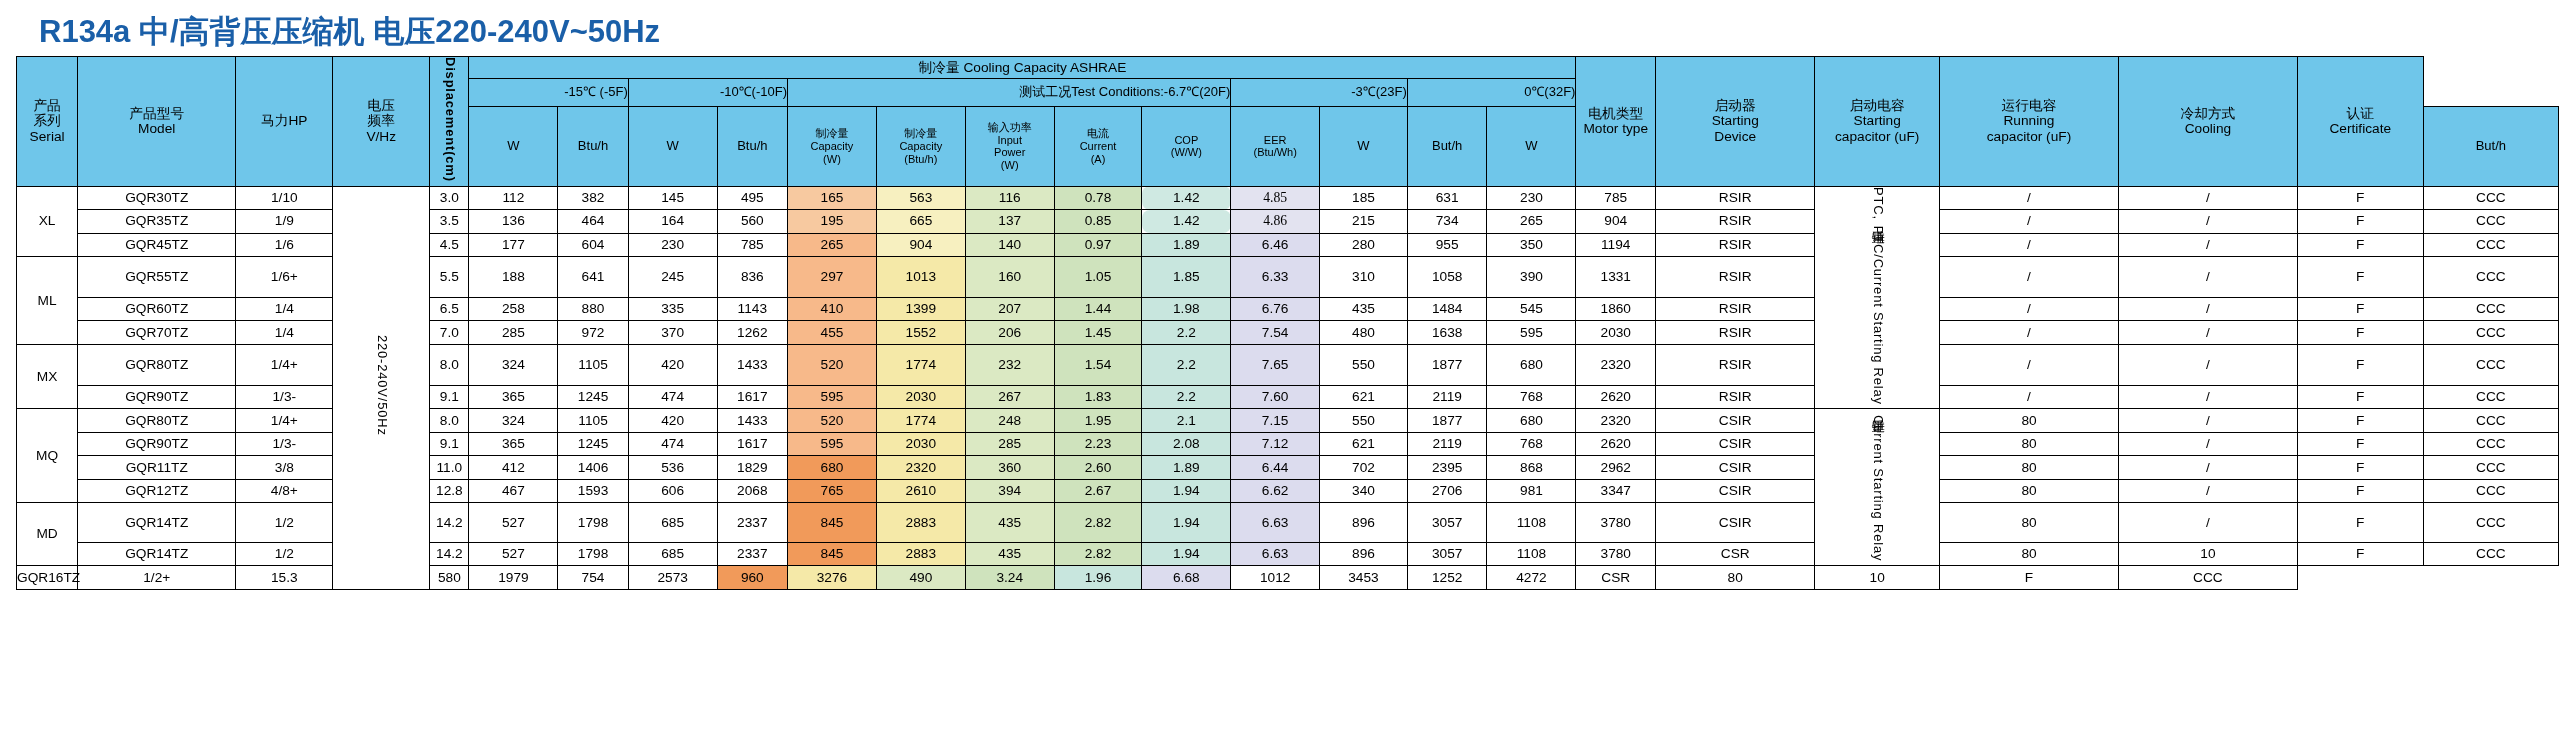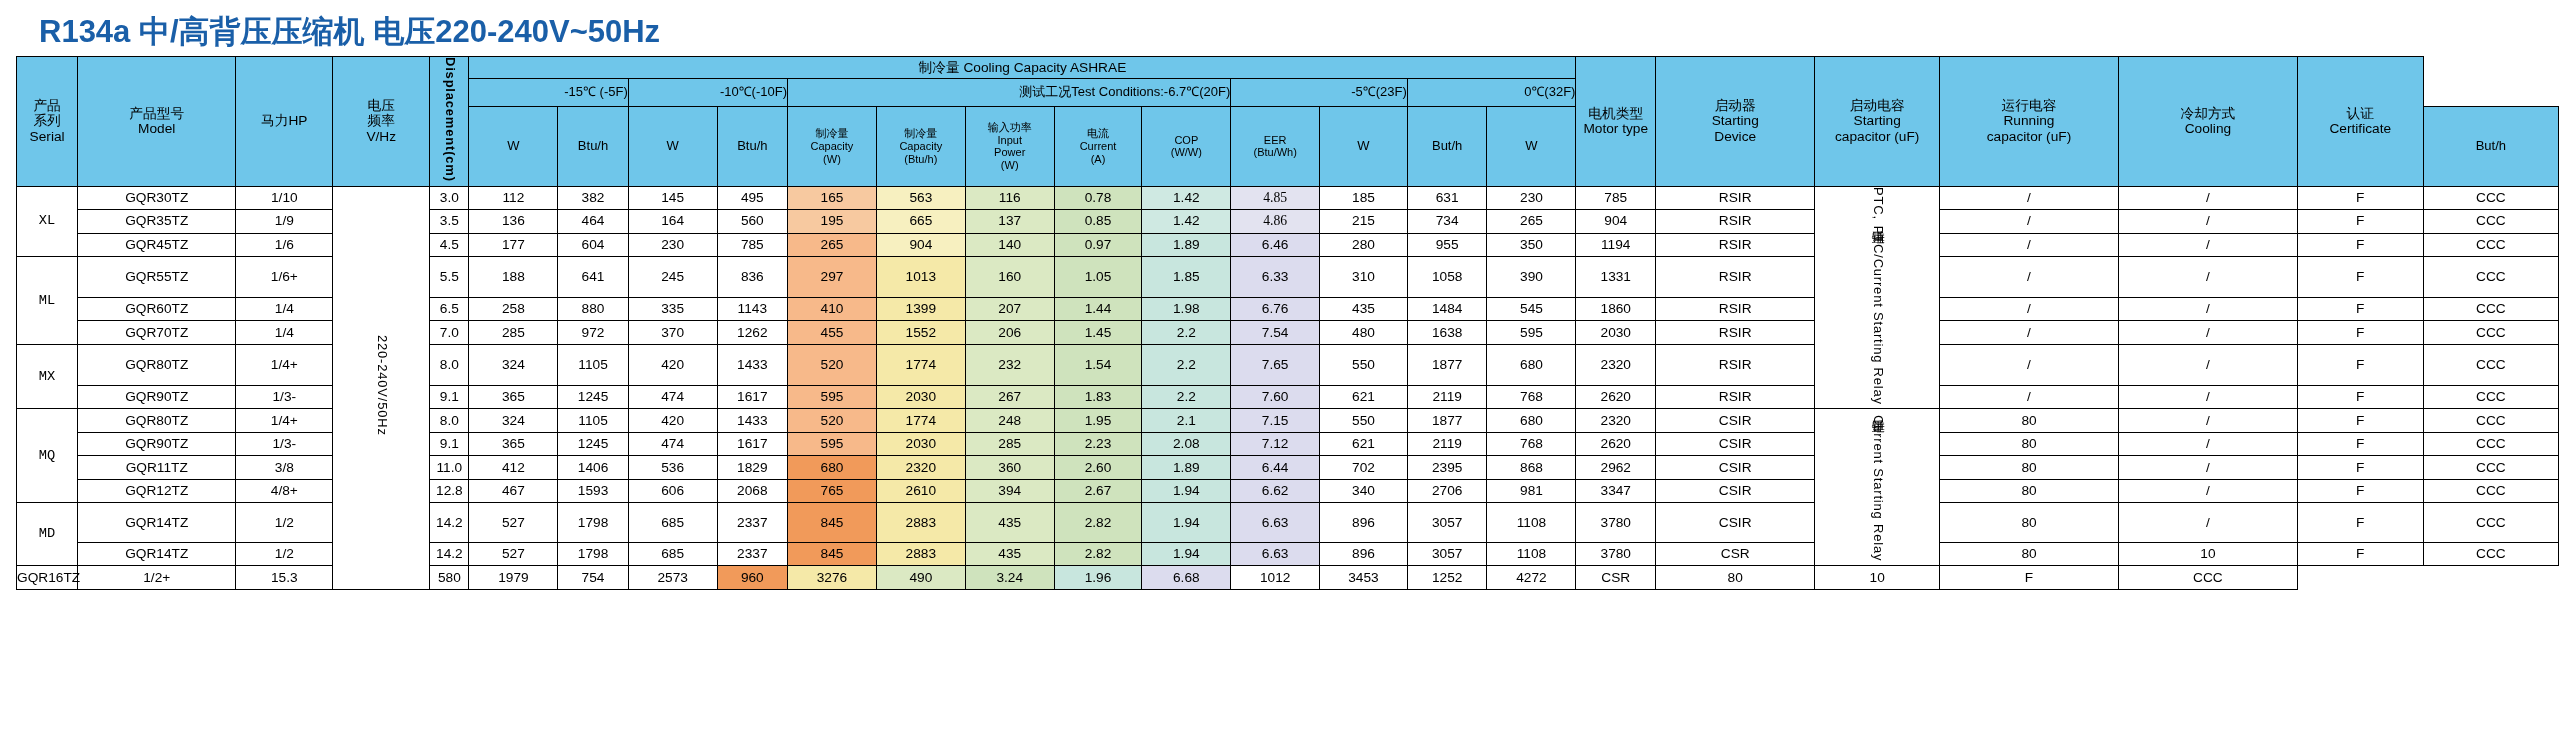--- a/index.html
+++ b/index.html
@@ -99,29 +99,29 @@
     margin: 0 auto;
     font-size: 13px;
     letter-spacing: 0.8px;
   }
   
   tbody td {
     height: 22.5px;
     background: #ffffff;
     font-size: 13.7px;
   }
-  tbody td.serial { font-weight: normal; font-family: Liberation Mono, monospace; }
+  tbody td.serial { font-weight: normal; }
   .c-orange2  { background: #f7b98a !important; }
   .c-orange3  { background: #f7c9a0 !important; }
   .c-yellow   { background: #f5e9a8 !important; }
   .c-yellow2  { background: #f7f0c0 !important; }
   .c-lgreen   { background: #dbe9c3 !important; }
   .c-green    { background: #cfe3bd !important; }
   .c-teal     { background: #c8e6de !important; }
-  .c-teal2    { background: #cfe9e2 !important; }
+  .c-teal2    { background: #cfe9e2 !important; border-radius: 8px; }
   .c-lav      { background: #dcdcee !important; }
   .c-lav2     { background: #e3e3f0 !important; font-family: Liberation Serif, serif; }
   .c-orange-dk{ background: #f19a5a !important; }
 </style>
 </head>
 <body>
 
 <div class="page">
 
   <div class="title-row">
@@ -203,21 +203,21 @@
         </th>
         <th rowspan="4">
           <div>认证</div>
           <div>Certificate</div>
         </th>
       </tr>
       <tr>
         <th colspan="2" class="hdr-sub tall">-15℃ (-5F)</th>
         <th colspan="2" class="hdr-sub tall">-10℃(-10F)</th>
         <th colspan="5" class="hdr-sub tall">测试工况Test Conditions:-6.7℃(20F)</th>
-        <th colspan="2" class="hdr-sub tall">-5℃(23F)</th>
+        <th colspan="2" class="hdr-sub tall">-3℃(23F)</th>
         <th colspan="2" class="hdr-sub tall">0℃(32F)</th>
       </tr>
       <tr>
         <th rowspan="2" class="hdr-sub">W</th>
         <th rowspan="2" class="hdr-sub">Btu/h</th>
         <th rowspan="2" class="hdr-sub">W</th>
         <th rowspan="2" class="hdr-sub">Btu/h</th>
         <th rowspan="2" class="hdr-small">
           <div>制冷量</div>
           <div>Capacity</div>

